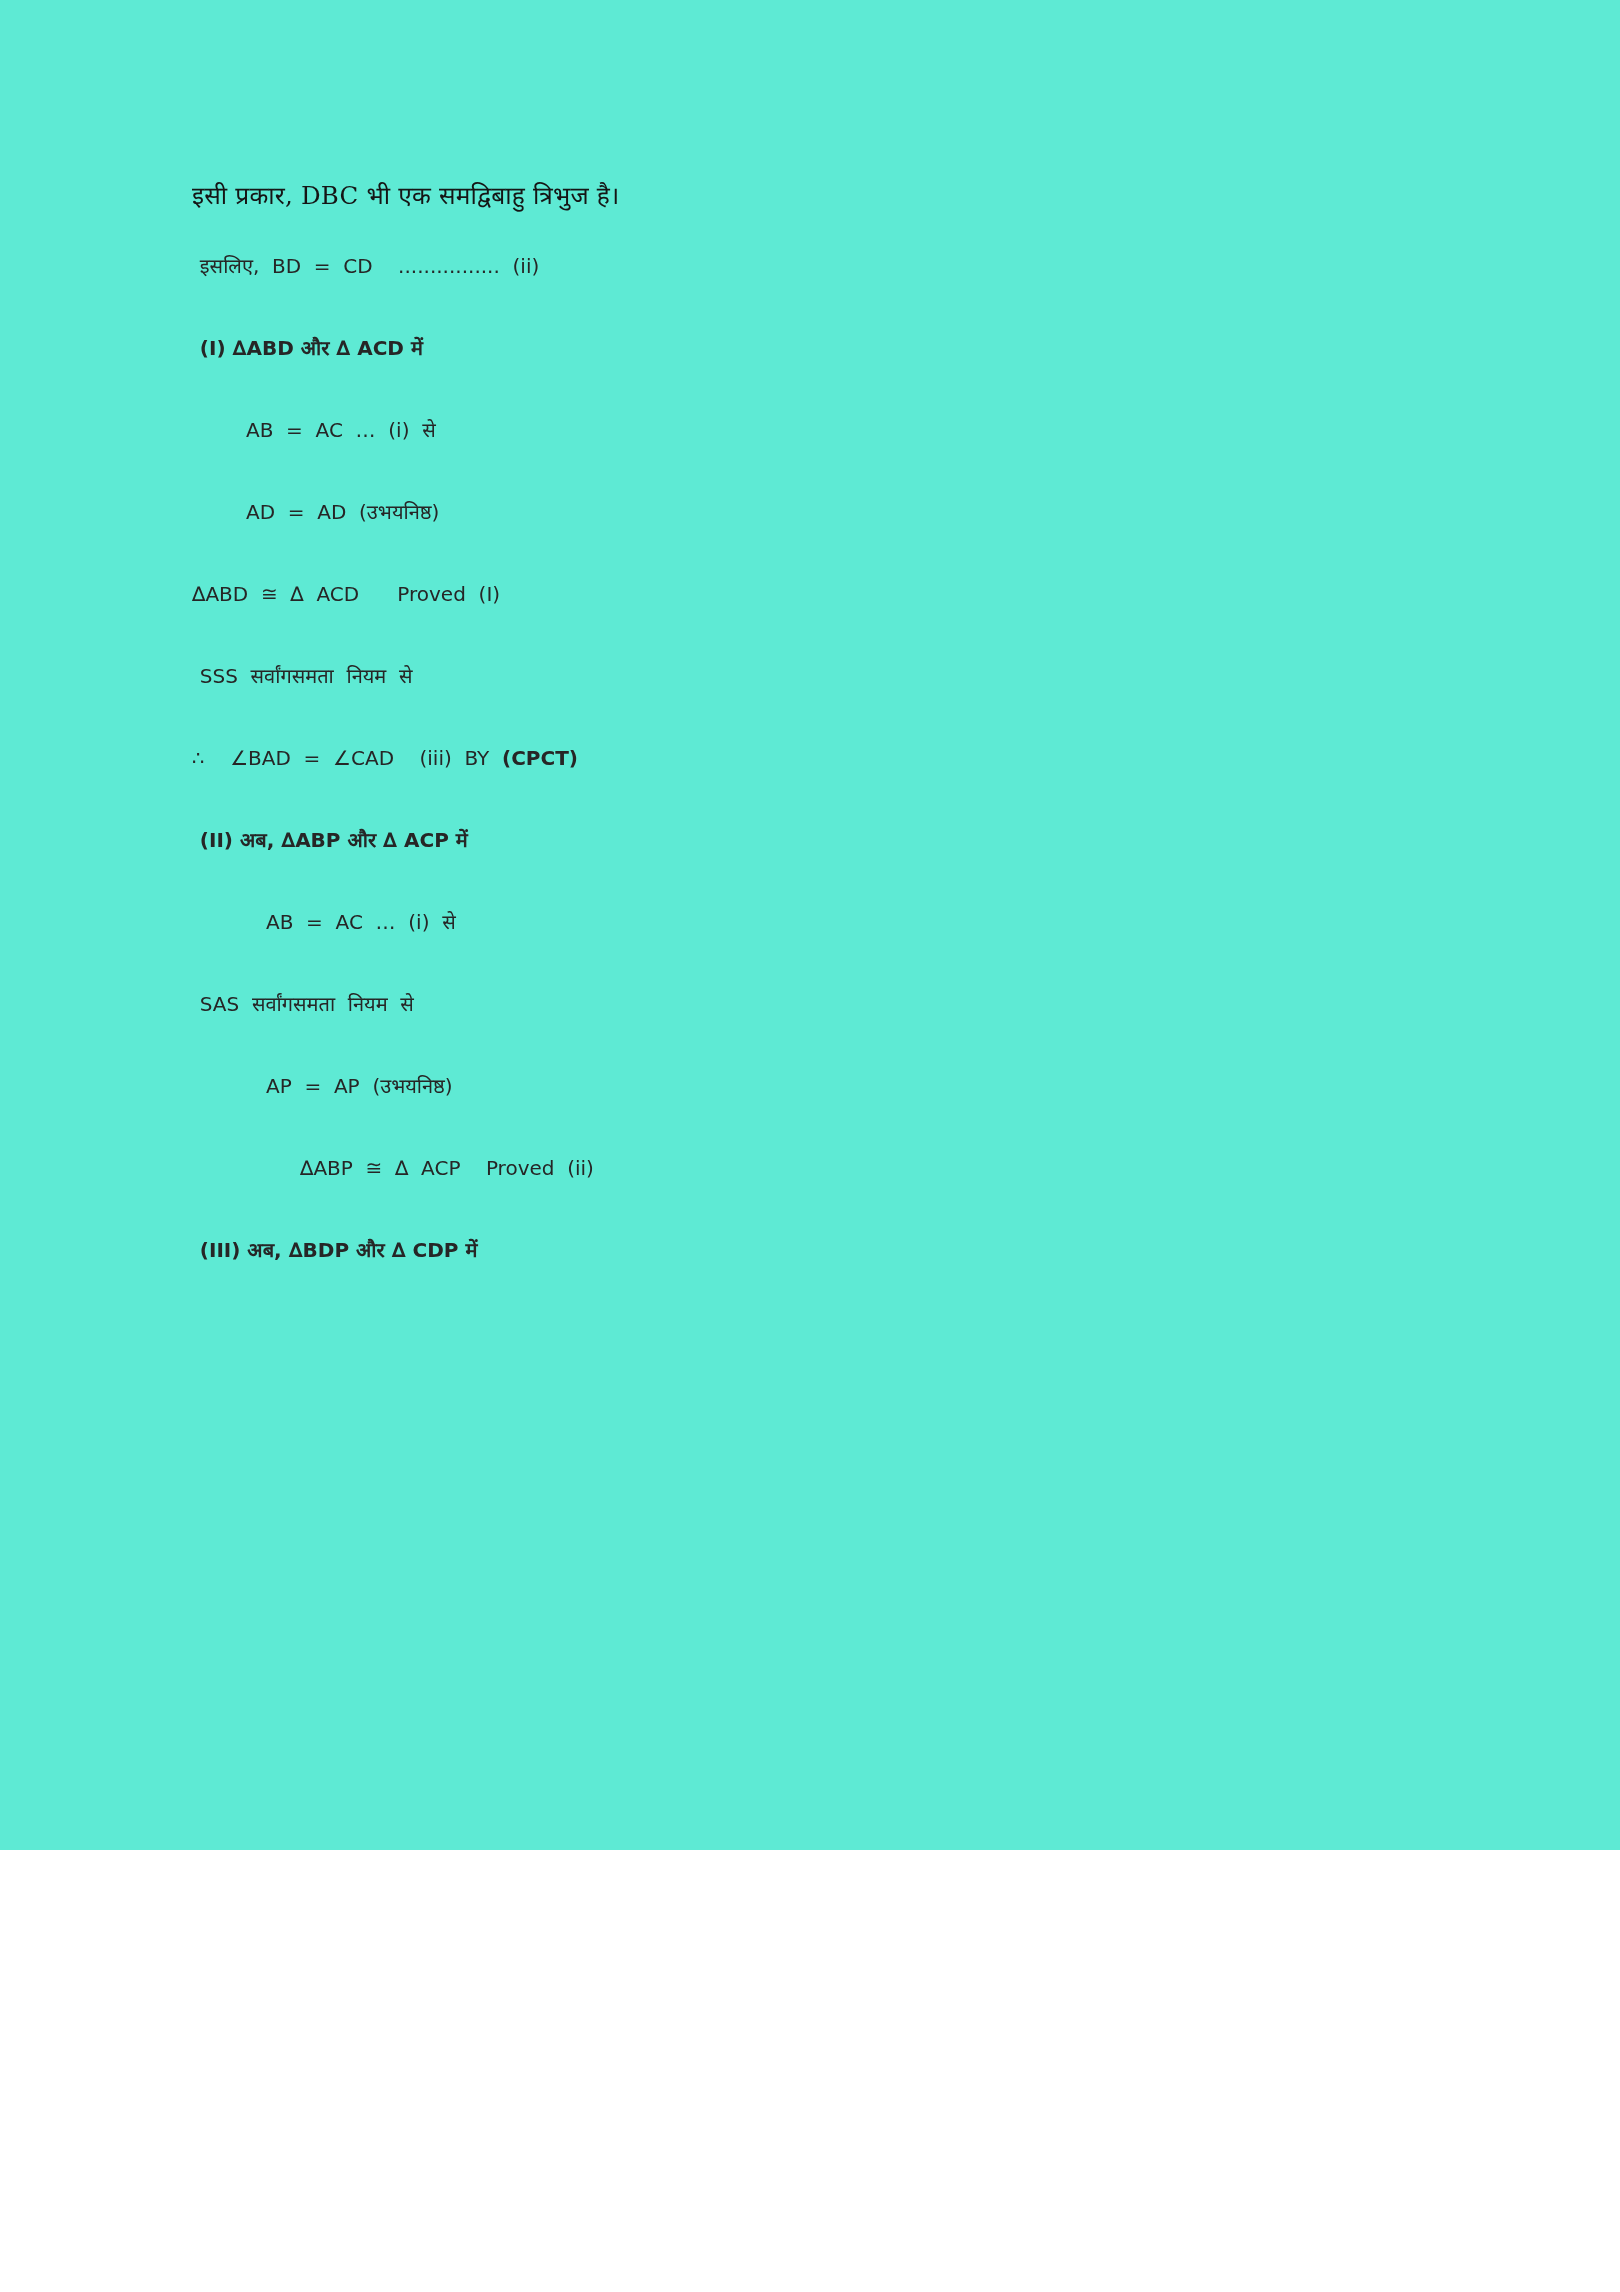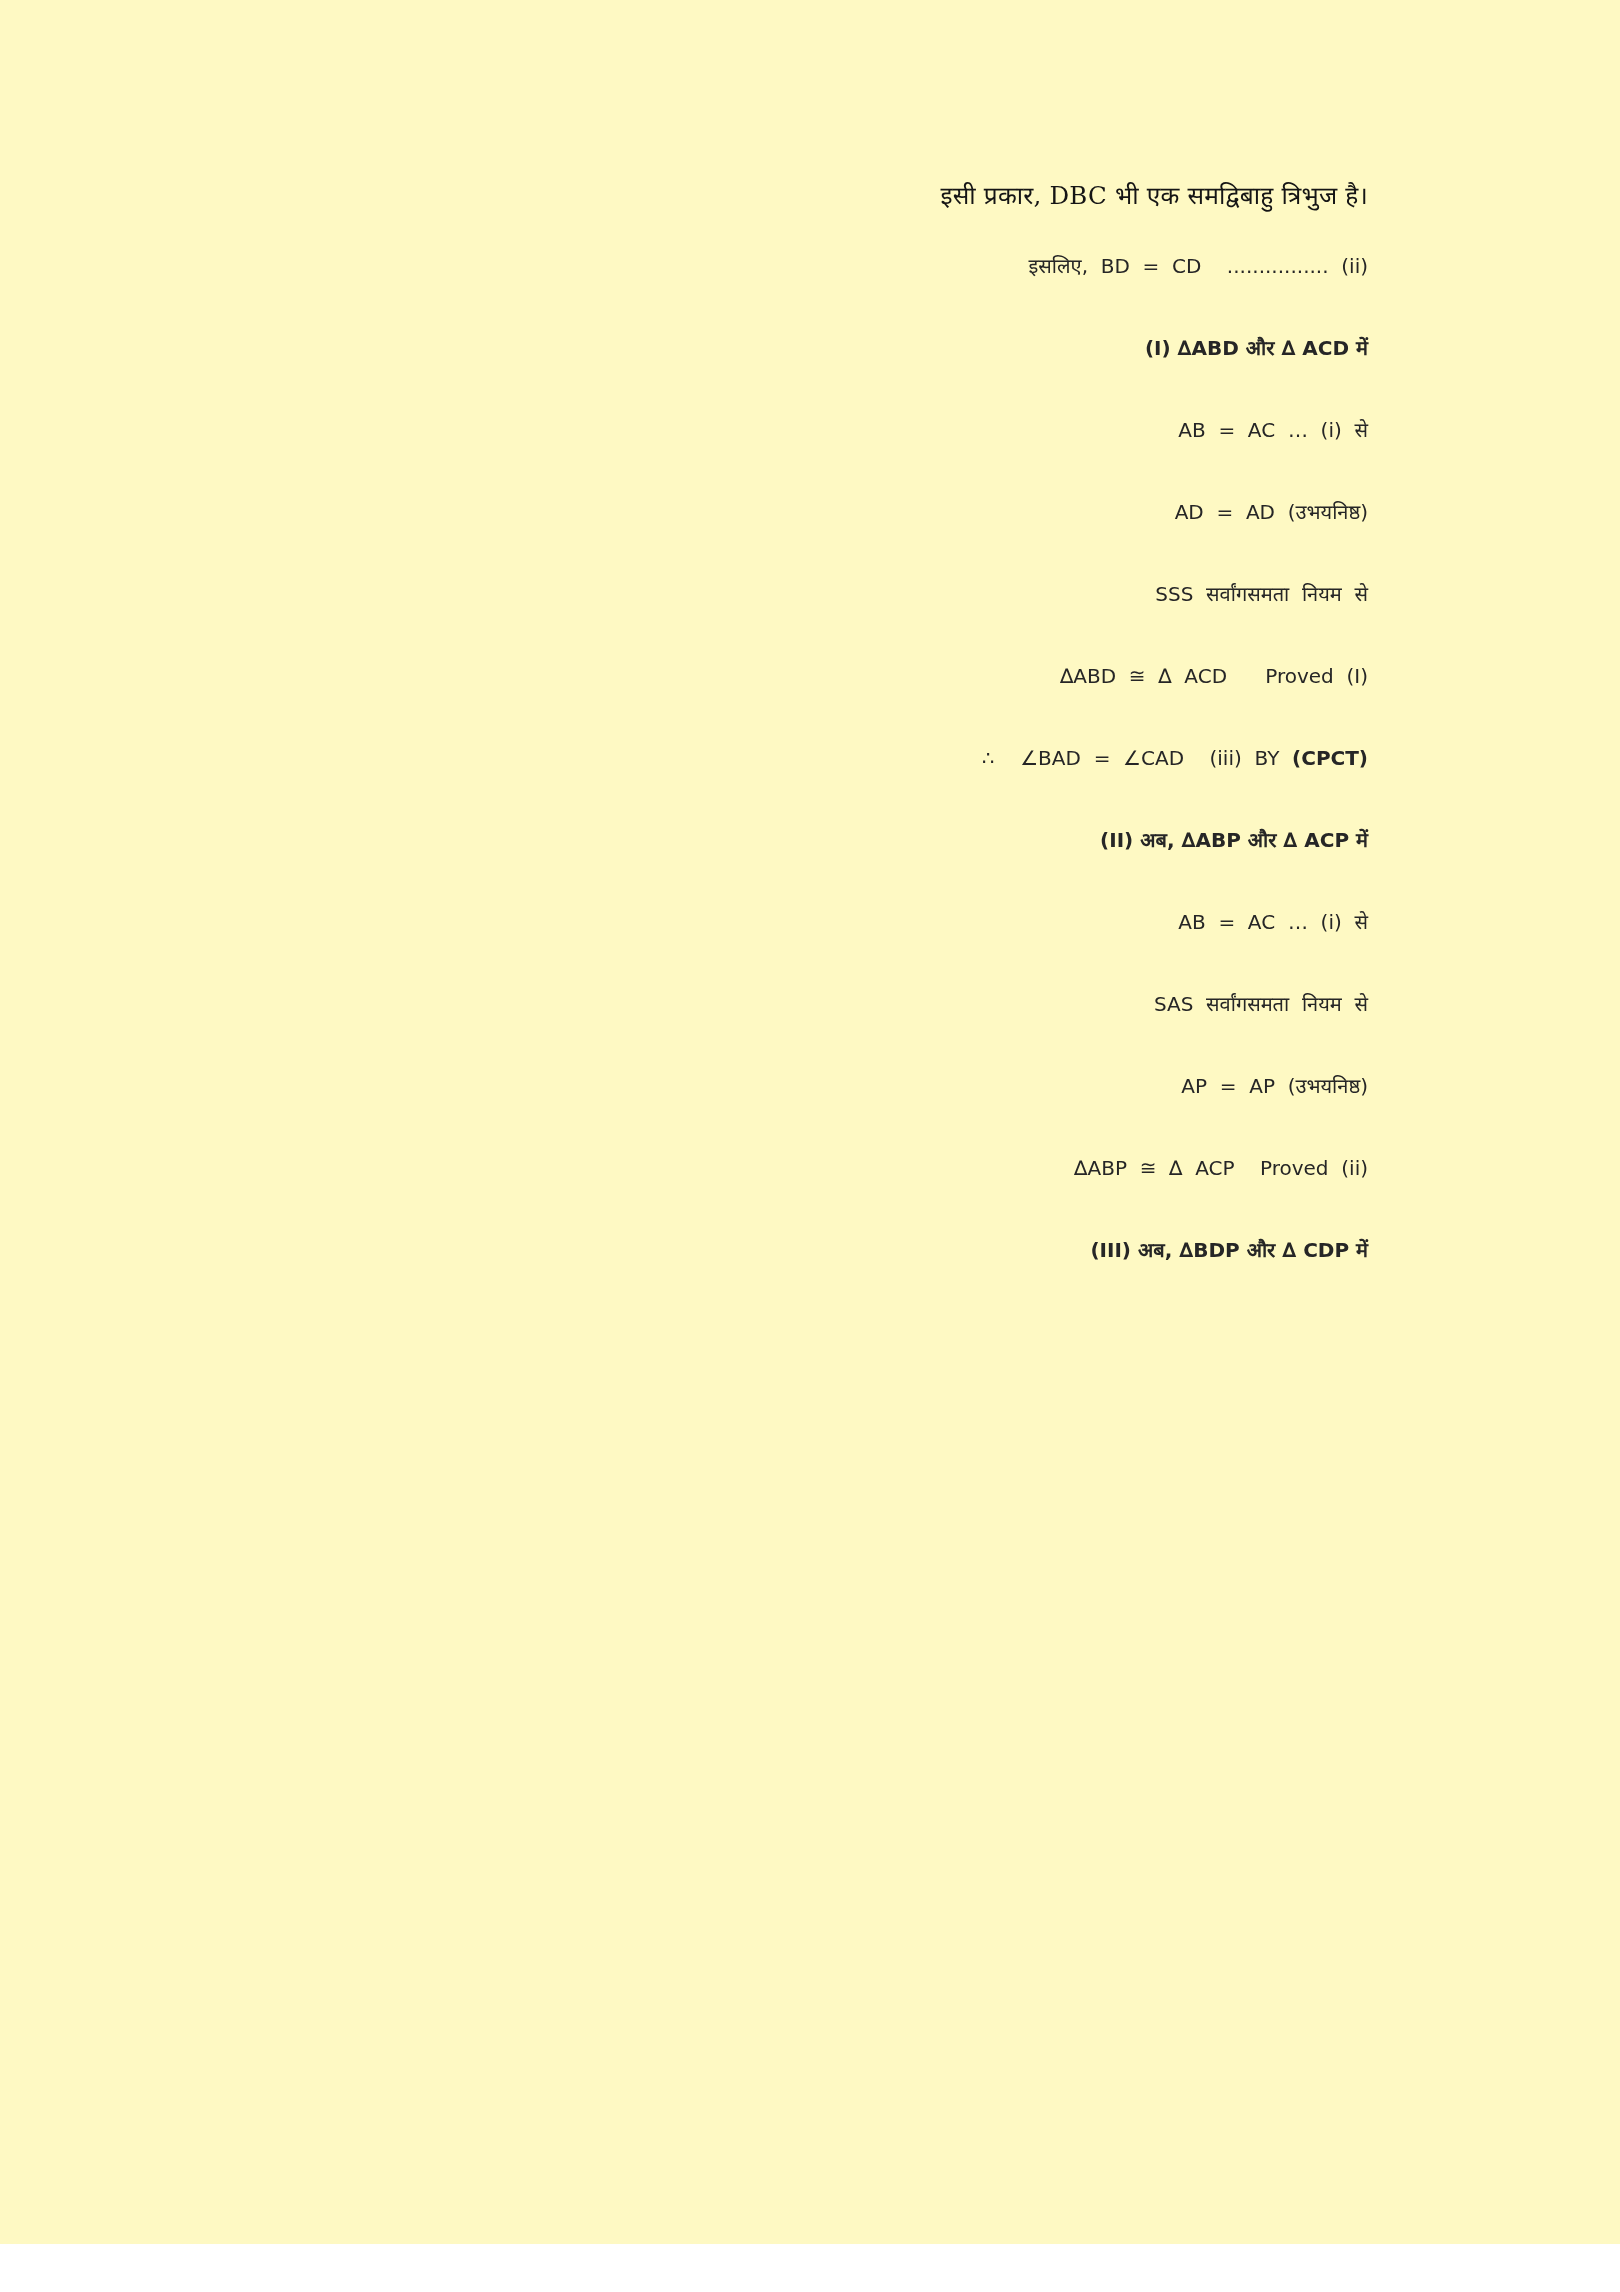--- a/index.html
+++ b/index.html
@@ -14,23 +14,22 @@
     color: #1a1a1a;
     position: relative;
     overflow: hidden;
   }
 
   .page {
     position: absolute;
     left: 0;
     top: 0;
     width: 1620px;
-    height: 2244px;
-    background: #fef9c3;
-    text-align: right;
+    height: 1850px;
+    background: #5eead4;
   }
 
   .content {
     position: absolute;
     left: 192px;
     top: 181px;
     width: 1176px;
   }
 
   
@@ -77,23 +76,23 @@
 
     <p class="line i1">इसलिए,  BD  =  CD    ................  (ii)</p>
 
     <p class="line i1 bold-lead"><b>(I)</b> ∆ABD और ∆ ACD में</p>
 
     <p class="line i2">AB  =  AC  …  (i)  से</p>
 
 
     <p class="line i2">AD  =  AD  (उभयनिष्ठ)</p>
 
+    <p class="line i0">∆ABD  ≅  ∆  ACD      Proved  (I)</p>
+
     <p class="line i1">SSS  सर्वांगसमता  नियम  से</p>
-
-    <p class="line i0">∆ABD  ≅  ∆  ACD      Proved  (I)</p>
 
     <p class="line i0">∴    ∠BAD  =  ∠CAD    (iii)  BY  <b>(CPCT)</b></p>
 
     <p class="line i1 bold-lead"><b>(II)</b> अब, ∆ABP और ∆ ACP में</p>
 
     <p class="line i3">AB  =  AC  …  (i)  से</p>
 
 
     <p class="line i1">SAS  सर्वांगसमता  नियम  से</p>
 

